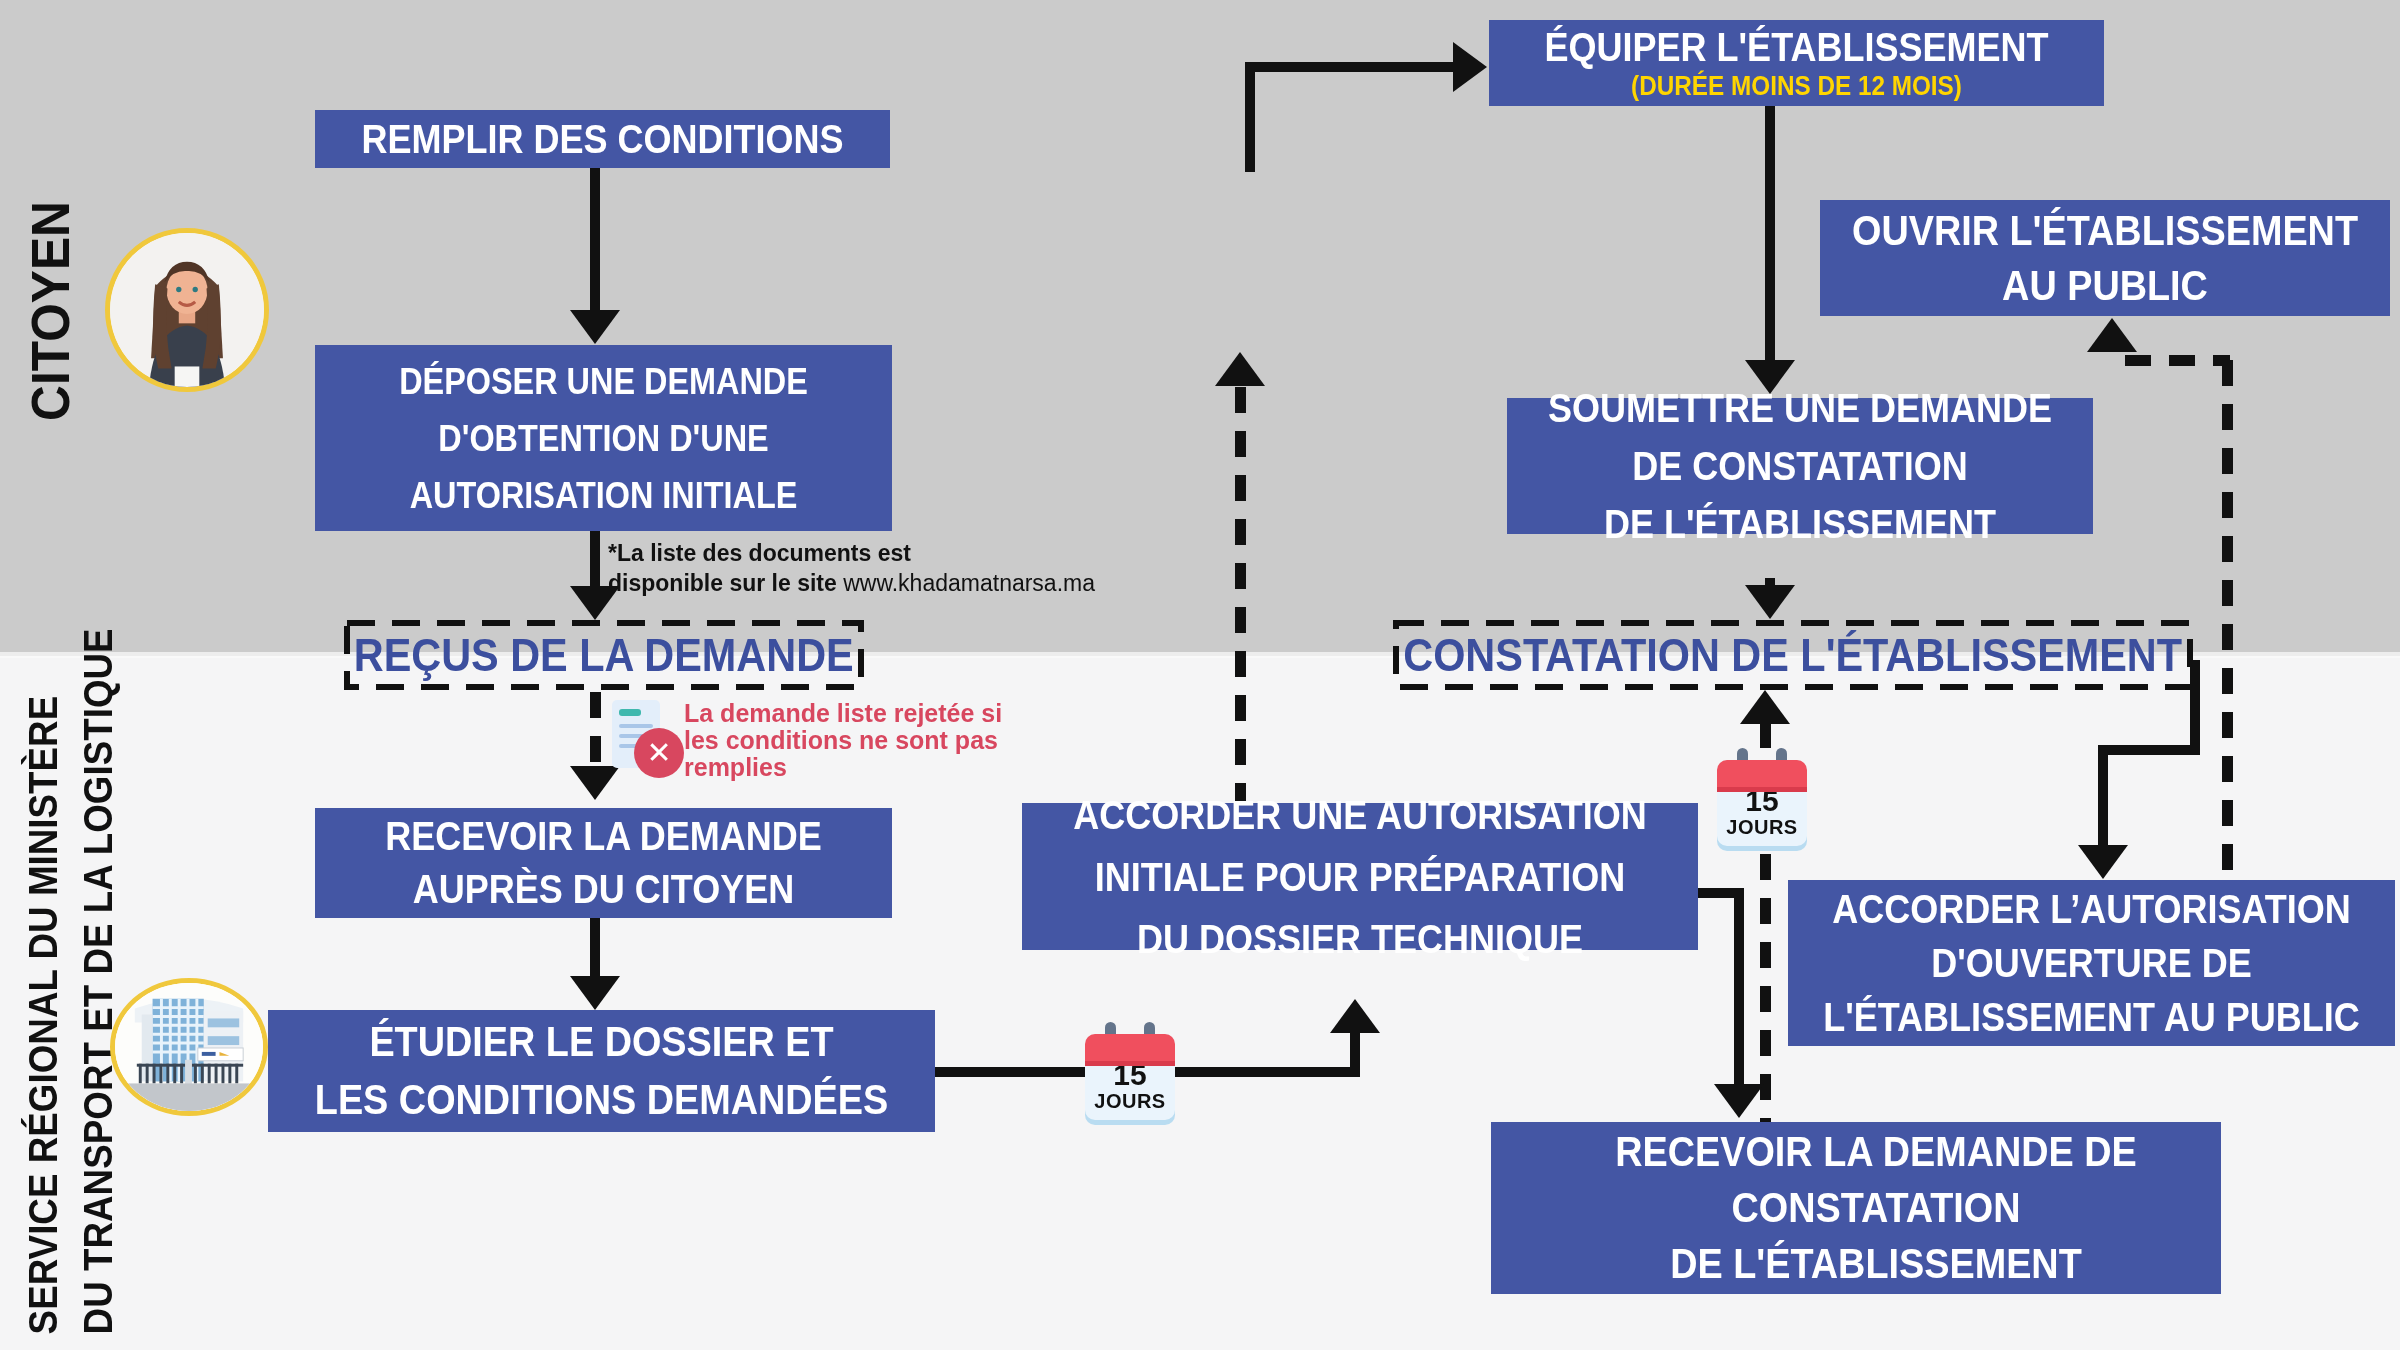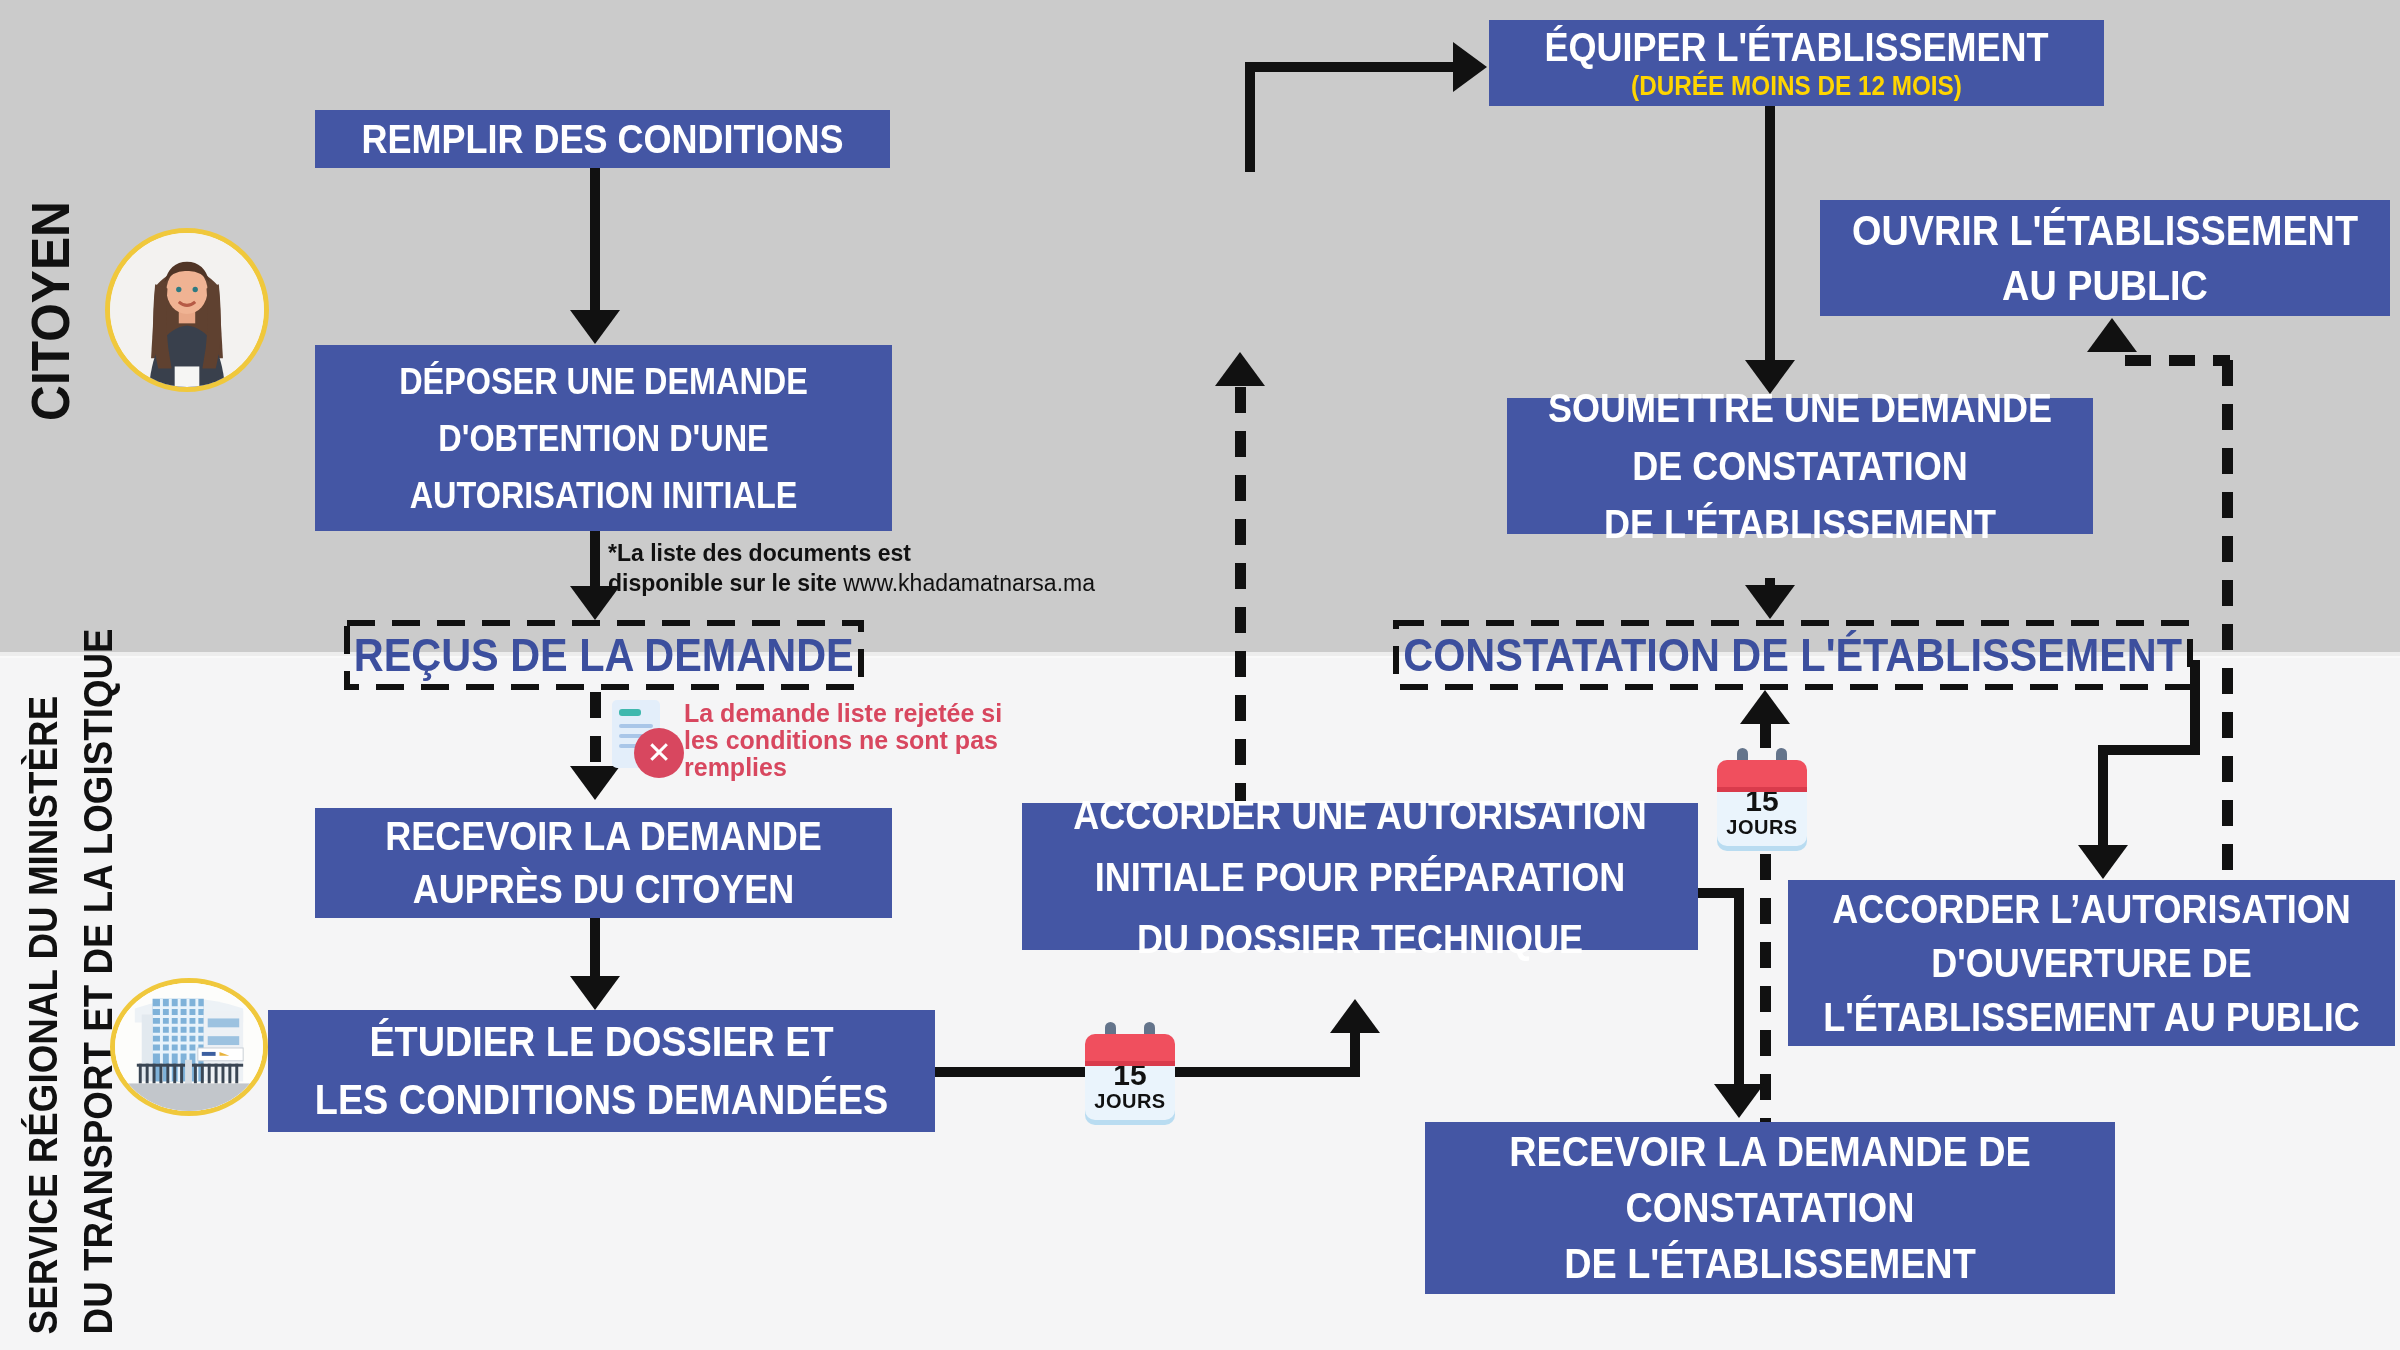--- a/index.html
+++ b/index.html
@@ -212,21 +212,21 @@
     <span class="ln">OUVRIR L'ÉTABLISSEMENT</span>
     <span class="ln">AU PUBLIC</span>
   </div>
 
   <div class="box" style="left:1788px;top:880px;width:607px;height:166px;font-size:40px;line-height:54px;">
     <span class="ln">ACCORDER L’AUTORISATION</span>
     <span class="ln">D'OUVERTURE DE</span>
     <span class="ln">L'ÉTABLISSEMENT AU PUBLIC</span>
   </div>
 
-  <div class="box" style="left:1425px;top:1122px;width:690px;height:172px;font-size:42px;line-height:56px;">
+  <div class="box" style="left:1491px;top:1122px;width:690px;height:172px;font-size:42px;line-height:56px;padding-left:40px;">
     <span class="ln">RECEVOIR LA DEMANDE DE</span>
     <span class="ln">CONSTATATION</span>
     <span class="ln">DE L'ÉTABLISSEMENT</span>
   </div>
 
   <div class="docnote">
     <div class="b">*La liste des documents est</div>
     <div>
       <span class="b">disponible sur le site</span>
       <span>www.khadamatnarsa.ma</span>

